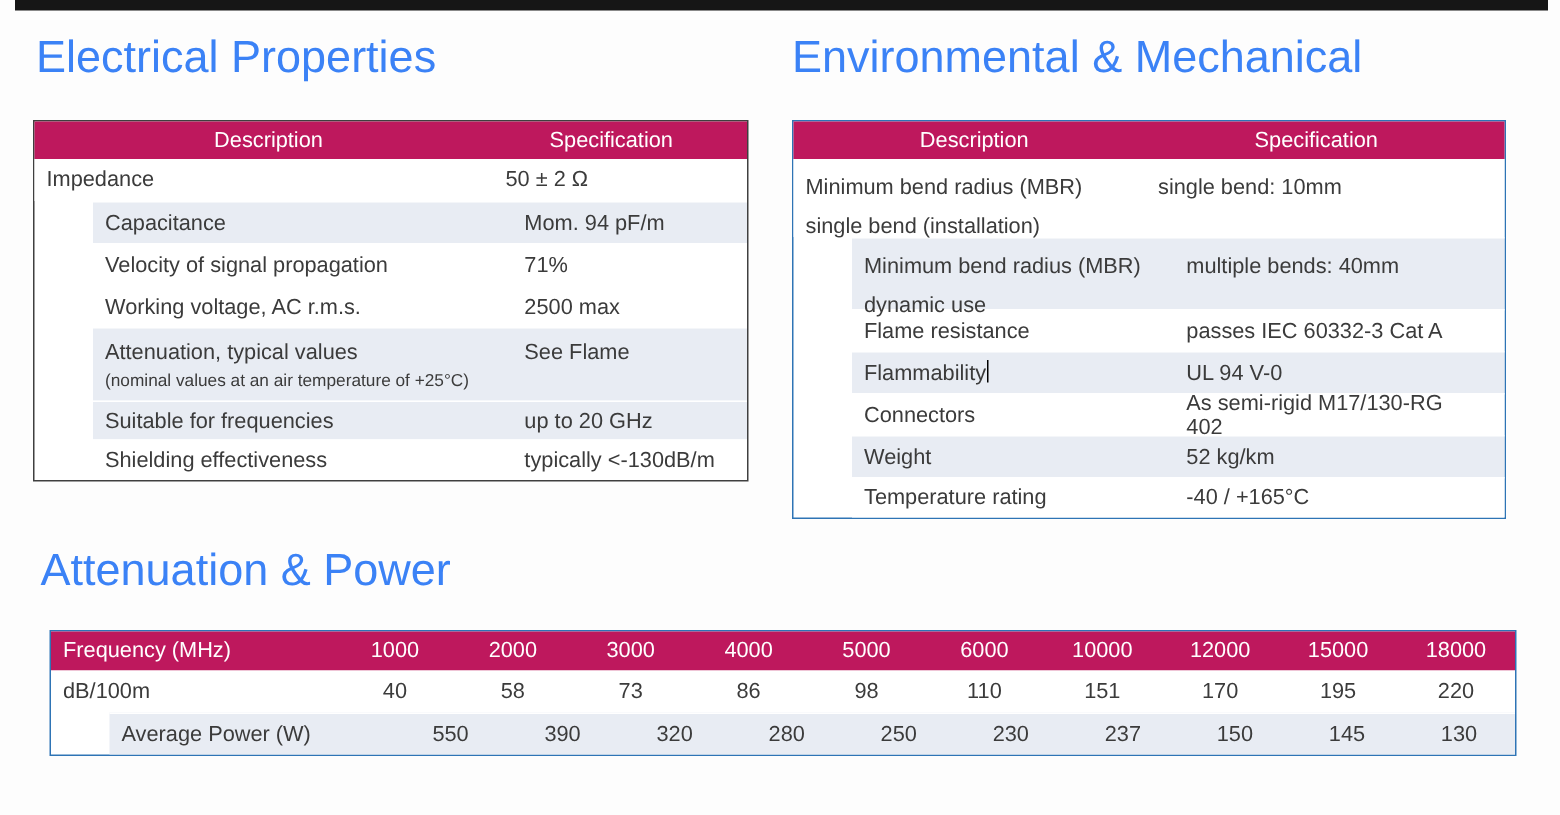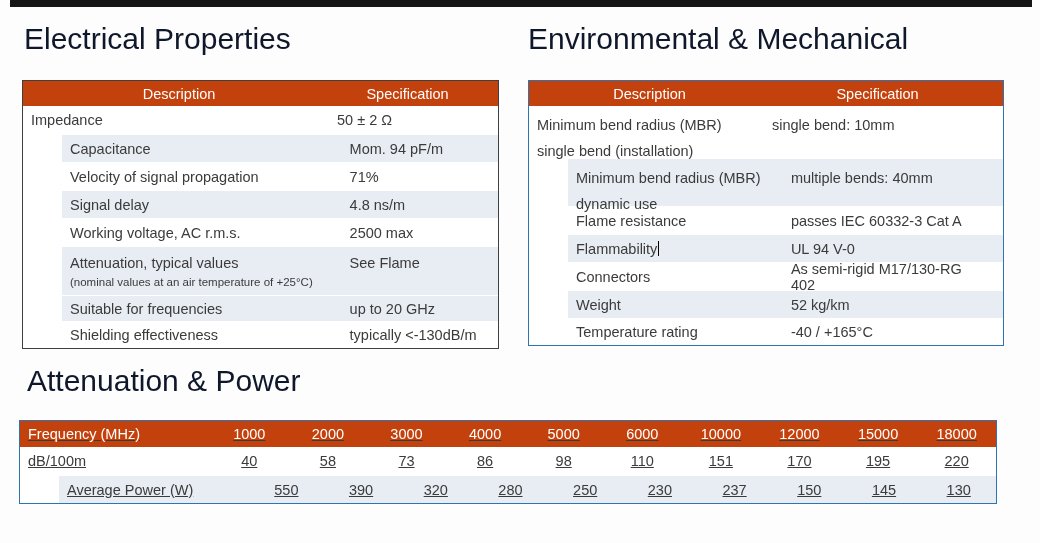--- a/index.html
+++ b/index.html
@@ -11,35 +11,35 @@
     color:#3b3b3b;
     overflow:hidden;
   }
   .top-bar {
     position:absolute; left:10px; top:0; width:1022px; height:7px;
     background:#161616;
   }
   .section-title {
     position:absolute;
     font-size:30px; line-height:34px; font-weight:400;
-    color:#0f172a; letter-spacing:0;
+    color:#3b82f6; letter-spacing:0;
     white-space:nowrap;
   }
   #title-electrical { left:24px;  top:22px; }
   #title-env        { left:528px; top:22px; }
   #title-atten      { left:27px;  top:364px; }
 
   .tbl { position:absolute; background:#ffffff; }
   #tbl-electrical { left:22px;  top:80px;  width:477px; border:1px solid #3f3f3f; }
   #tbl-env        { left:528px; top:80px;  width:476px; border:1px solid #2e74b5; }
-  #tbl-atten      { left:19px;  top:420px; width:978px; border:1px solid #2e74b5;text-decoration:underline; }
+  #tbl-atten      { left:33px;  top:420px; width:978px; border:1px solid #2e74b5; }
 
   .thead {
     display:flex; align-items:center;
-    background:#c2410c; color:#ffffff;
+    background:#be185d; color:#ffffff;
     height:25px; font-size:14.5px;
   }
   .thead .hc { text-align:center; }
 
   .trow { display:flex; font-size:14.5px; background:#ffffff; }
   .trow.alt { background:#e8ecf3; }
   .trow + .trow { border-top:1px solid #ffffff;margin-left:39px; }
 
   
   .pt .c1 { padding:5px 4px 5px 8px; }
@@ -93,24 +93,20 @@
     <div class="c1">Impedance</div>
     <div class="c2">50 ± 2 Ω</div>
   </div>
   <div class="trow r28 alt">
     <div class="c1">Capacitance</div>
     <div class="c2">Mom. 94 pF/m</div>
   </div>
   <div class="trow r28">
     <div class="c1">Velocity of signal propagation</div>
     <div class="c2">71%</div>
-  </div>
-  <div class="trow r28 alt">
-    <div class="c1">Signal delay</div>
-    <div class="c2">4.8 ns/m</div>
   </div>
   <div class="trow r28">
     <div class="c1">Working voltage, AC r.m.s.</div>
     <div class="c2">2500 max</div>
   </div>
   <div class="trow r49 alt">
     <div class="c1">
       <div class="mainline">Attenuation, typical values</div>
       <div class="note">(nominal values at an air temperature of +25°C)</div>
     </div>

